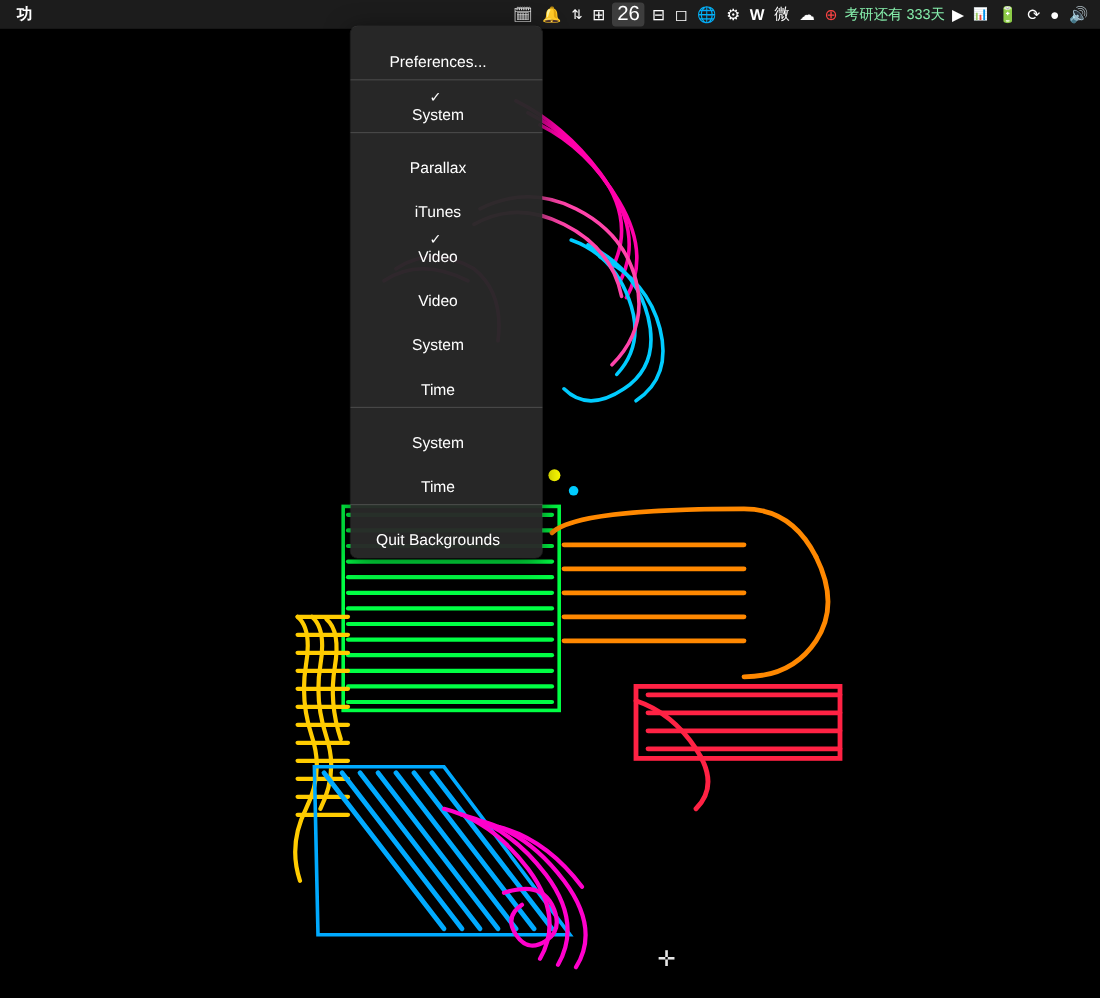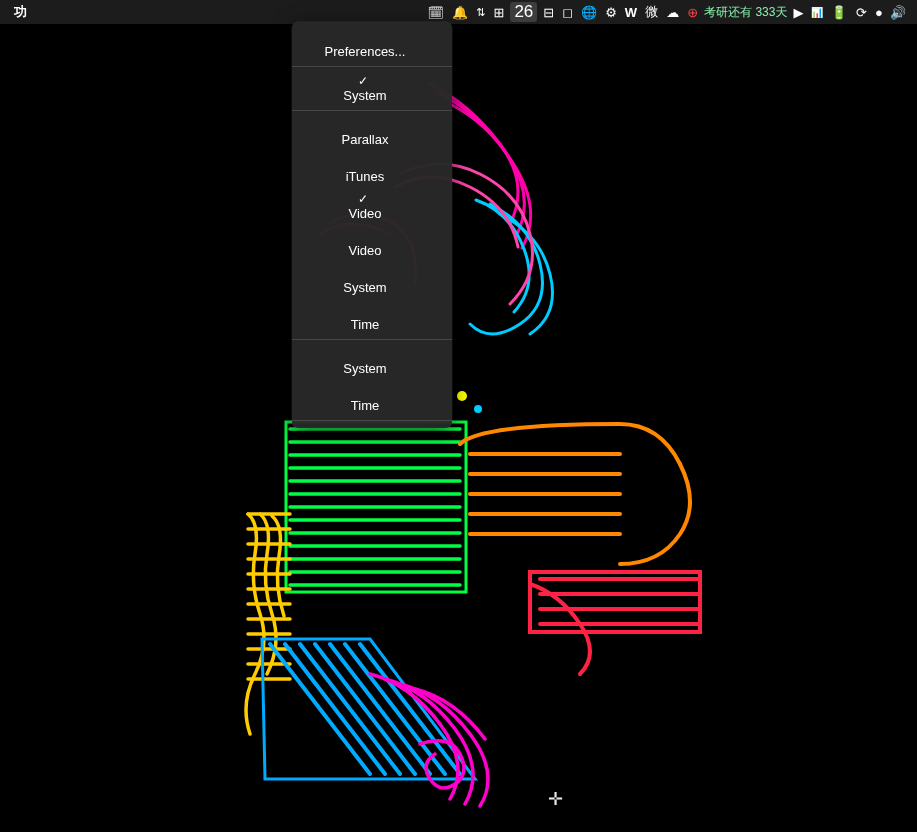--- a/index.html
+++ b/index.html
@@ -307,15 +307,19 @@
   <div class="menu-separator"></div>
   <div class="menu-item">
     <span class="checkmark">&nbsp;</span>
     <span class="label">System</span>
   </div>
   <div class="menu-item">
     <span class="checkmark">&nbsp;</span>
     <span class="label">Time</span>
   </div>
   <div class="menu-separator"></div>
+  <div class="menu-item">
+    <span class="checkmark">&nbsp;</span>
+    <span class="label">Quit Backgrounds</span>
+  </div>
 </div>
 
 <div id="crosshair">✛</div>
 
 </body></html>

